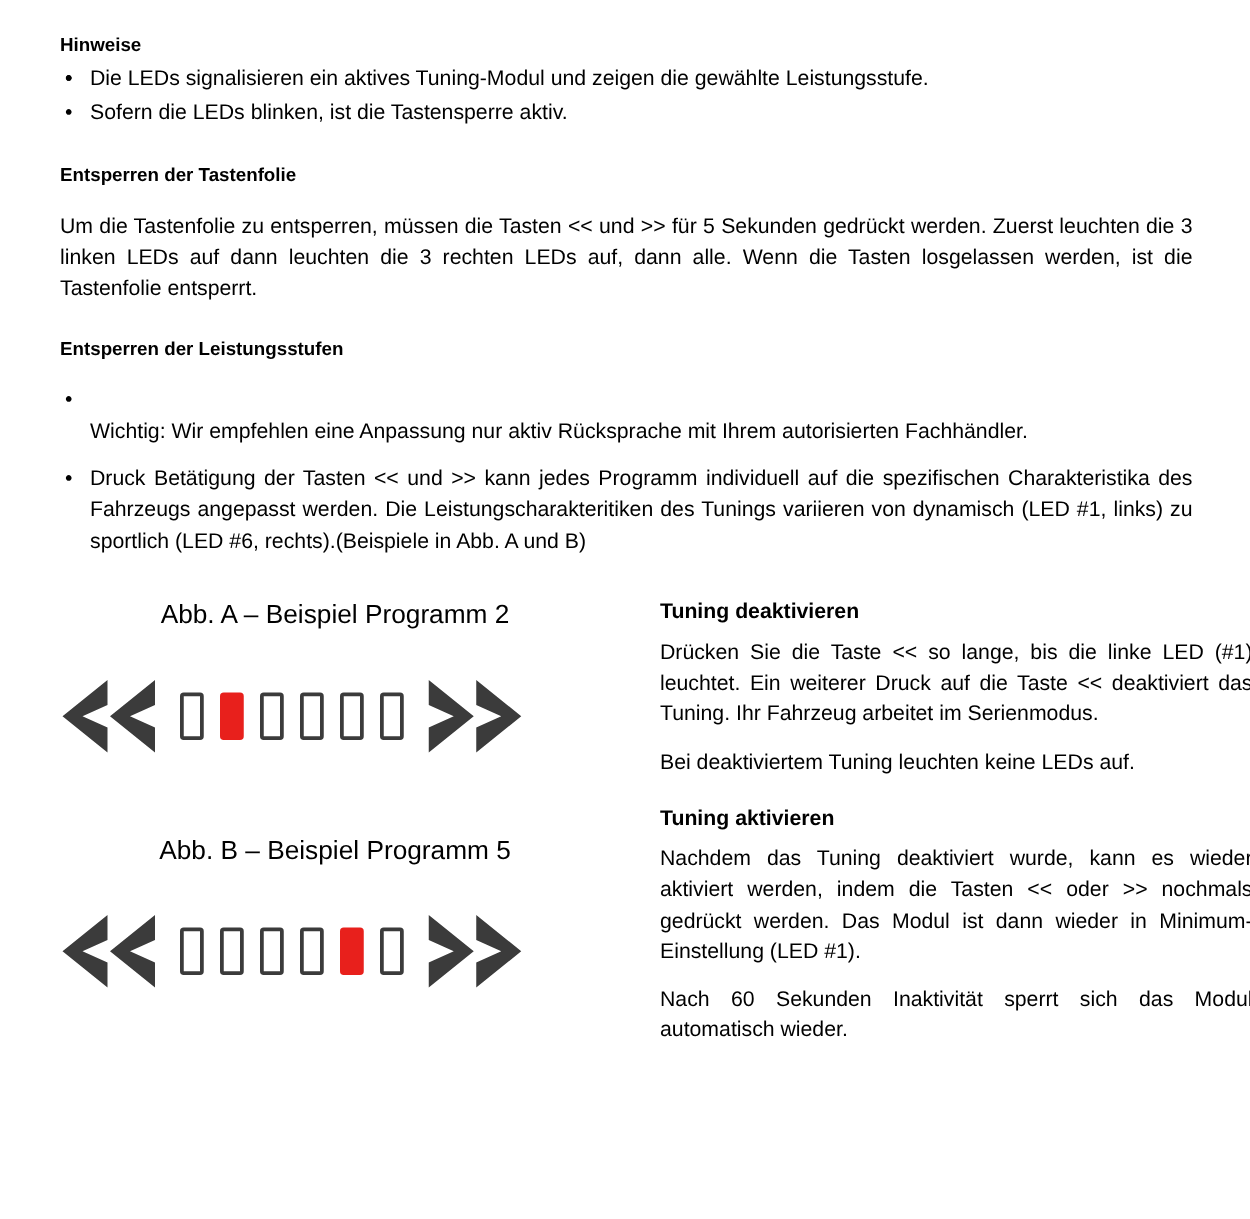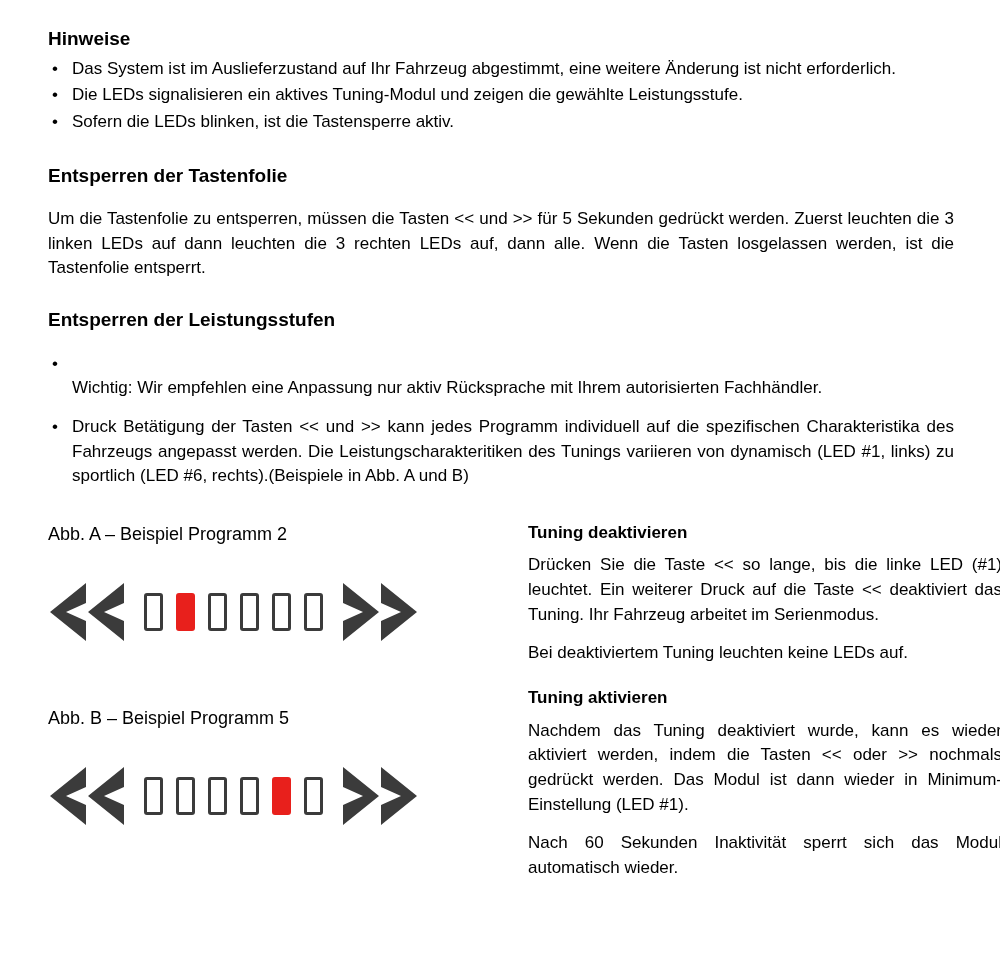--- a/index.html
+++ b/index.html
@@ -23,21 +23,21 @@
     padding: 0;
     box-sizing: border-box;
   }
   .content {
     position: absolute;
     left: 48px;
     top: 26px;
     width: 906px;
   }
   h2.section-head {
-    font-size: 19px;
+    font-size: 15px;
     font-weight: bold;
     margin: 0 0 4px 0;
     line-height: 1.4;
   }
   .bullet-list {
     margin: 0;
     padding: 0;
     list-style: none;
   }
   .bullet-list li {
@@ -53,22 +53,23 @@
   }
   .gap-sm { height: 14px; }
   .gap-md { height: 26px; }
   .gap-lg { height: 30px; }
   p.para {
     margin: 0;
     text-align: justify;
   }
   b { font-weight: normal; }
   .figure-label {
-    font-size: 18px;
-    margin: 0;
+    font-size: 21px;
+    margin: 0;
+    text-align: center;
   }
   .fig-row {
     position: relative;
   }
   
   .led-graphic {
     display: flex;
     align-items: center;
     gap: 18px;
   }
@@ -123,21 +124,20 @@
 </head>
 <body>
 
 <div class="page">
   <div class="content">
 
     <h2 class="section-head">Hinweise</h2>
     <ul class="bullet-list">
       <li>
         <span class="bullet">•</span>
-        <span>Das System ist im Auslieferzustand auf Ihr Fahrzeug abgestimmt, eine weitere Änderung ist nicht erforderlich.</span>
       </li>
       <li>
         <span class="bullet">•</span>
         <span>Die LEDs signalisieren ein aktives Tuning-Modul und zeigen die gewählte Leistungsstufe.</span>
       </li>
       <li>
         <span class="bullet">•</span>
         <span>Sofern die LEDs blinken, ist die Tastensperre aktiv.</span>
       </li>
     </ul>

